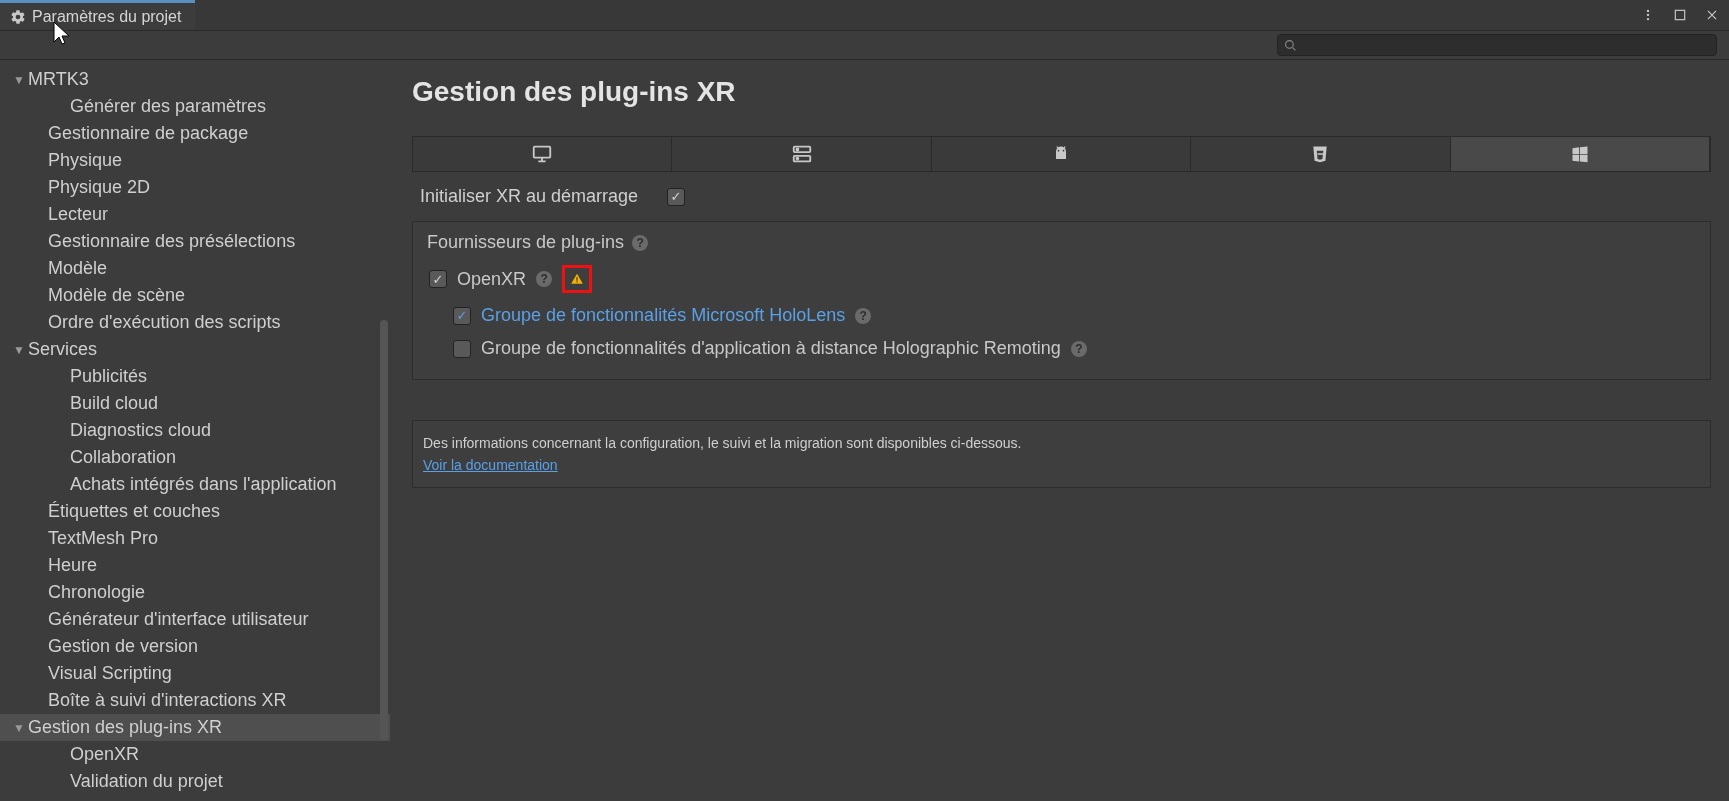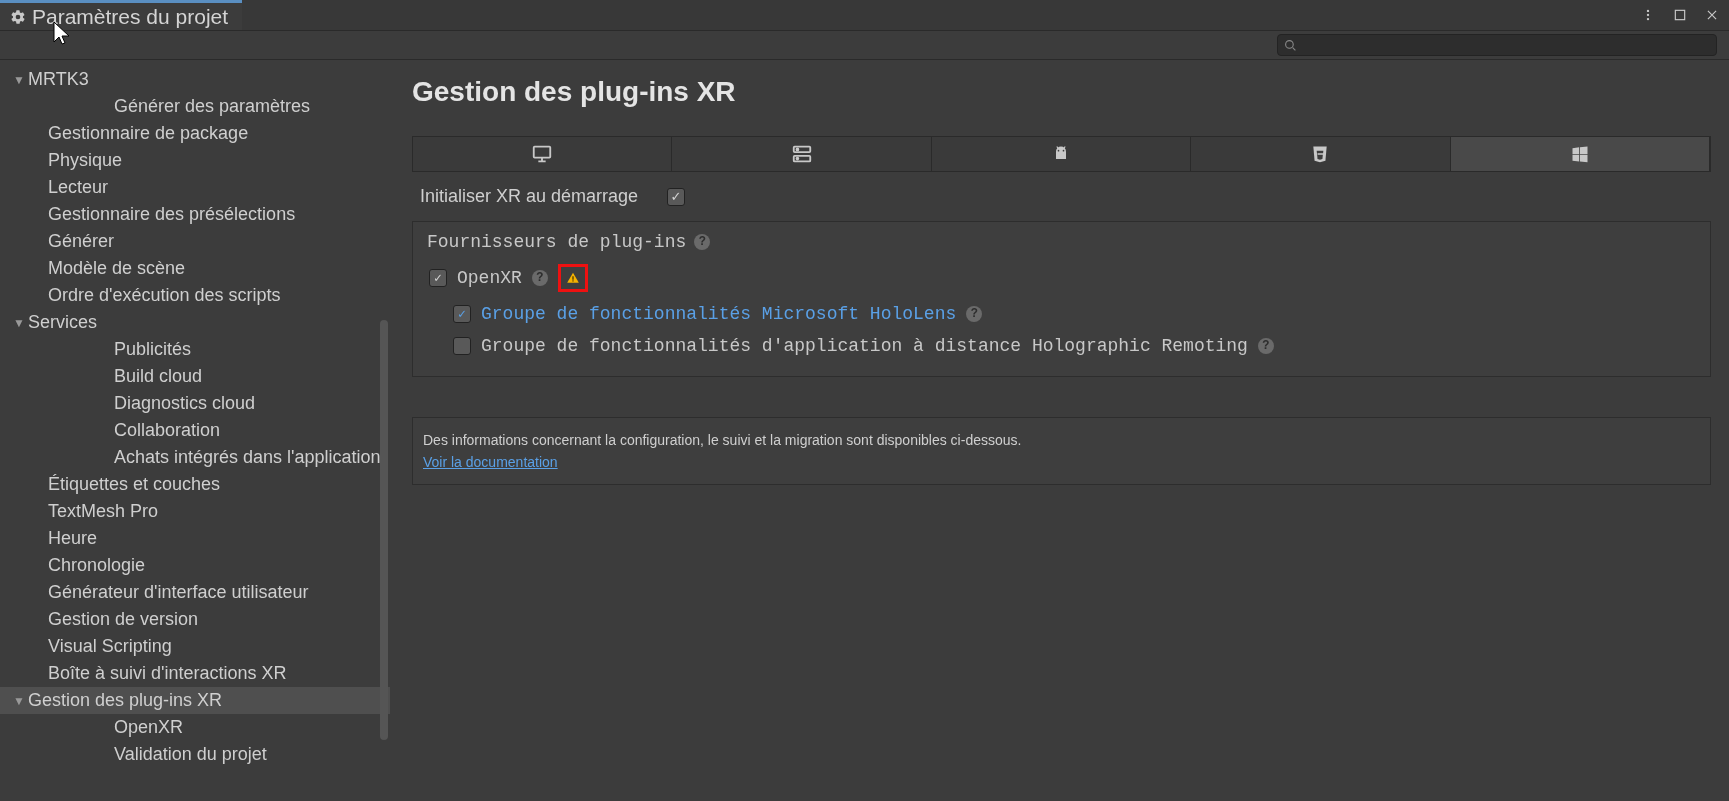--- a/index.html
+++ b/index.html
@@ -27,21 +27,21 @@
   }
   .tab {
     display: flex;
     align-items: center;
     background: #3c3c3c;
     border-top: 3px solid #5a8fc2;
     height: 30px;
     padding: 0 14px 0 10px;
     gap: 6px;
     color: #d4d4d4;
-    font-size: 21px;
+    font-size: 16px;
   }
   .titlebar-right {
     position: absolute;
     right: 8px;
     top: 0;
     height: 30px;
     display: flex;
     align-items: center;
     gap: 14px;
   }
@@ -113,21 +113,21 @@
   .tree-row.selected { background:#4f4f4f; }
   .tree-row .foldout {
     width: 14px;
     display:inline-flex;
     justify-content:center;
     color:#999;
     font-size:12px;
     margin-right:2px;
   }
   .indent-1 { padding-left: 32px; }
-  .indent-2 { padding-left: 54px; margin-left: 44px; }
+  .indent-2 { padding-left: 54px; }
   
   .divider {
     width: 4px;
     background: #3c3c3c;
     cursor: col-resize;
     position:relative;
   }
   
   .content {
     flex:1;
@@ -177,21 +177,20 @@
     color:#d4d4d4;
     font-size:13px;
     cursor:pointer;
   }
   .chk.checked::before{ content:"✓"; }
   .label-push { width:245px; }
   .providers-box {
     border:1px solid #2d2d2d;
     background:#3e3e3e;
     padding:10px 8px 14px 8px;
-    font-family:Liberation Mono, monospace;
   }
   .providers-title{
     display:flex;
     align-items:center;
     gap:8px;
     font-size:18px;
     color:#c8c8c8;
     margin-bottom:6px;
     padding-left:6px;
   }
@@ -298,29 +297,33 @@
           <div class="tree-row indent-1">
             <span class="foldout"></span>
             <span>Gestionnaire de package</span>
           </div>
           <div class="tree-row indent-1">
             <span class="foldout"></span>
             <span>Physique</span>
           </div>
           <div class="tree-row indent-1">
             <span class="foldout"></span>
+            <span>Physique 2D</span>
+          </div>
+          <div class="tree-row indent-1">
+            <span class="foldout"></span>
             <span>Lecteur</span>
           </div>
           <div class="tree-row indent-1">
             <span class="foldout"></span>
             <span>Gestionnaire des présélections</span>
           </div>
           <div class="tree-row indent-1">
             <span class="foldout"></span>
-            <span>Générer</span>
+            <span>Modèle</span>
           </div>
           <div class="tree-row indent-1">
             <span class="foldout"></span>
             <span>Modèle de scène</span>
           </div>
           <div class="tree-row indent-1">
             <span class="foldout"></span>
             <span>Ordre d'exécution des scripts</span>
           </div>
           <div class="tree-row">

